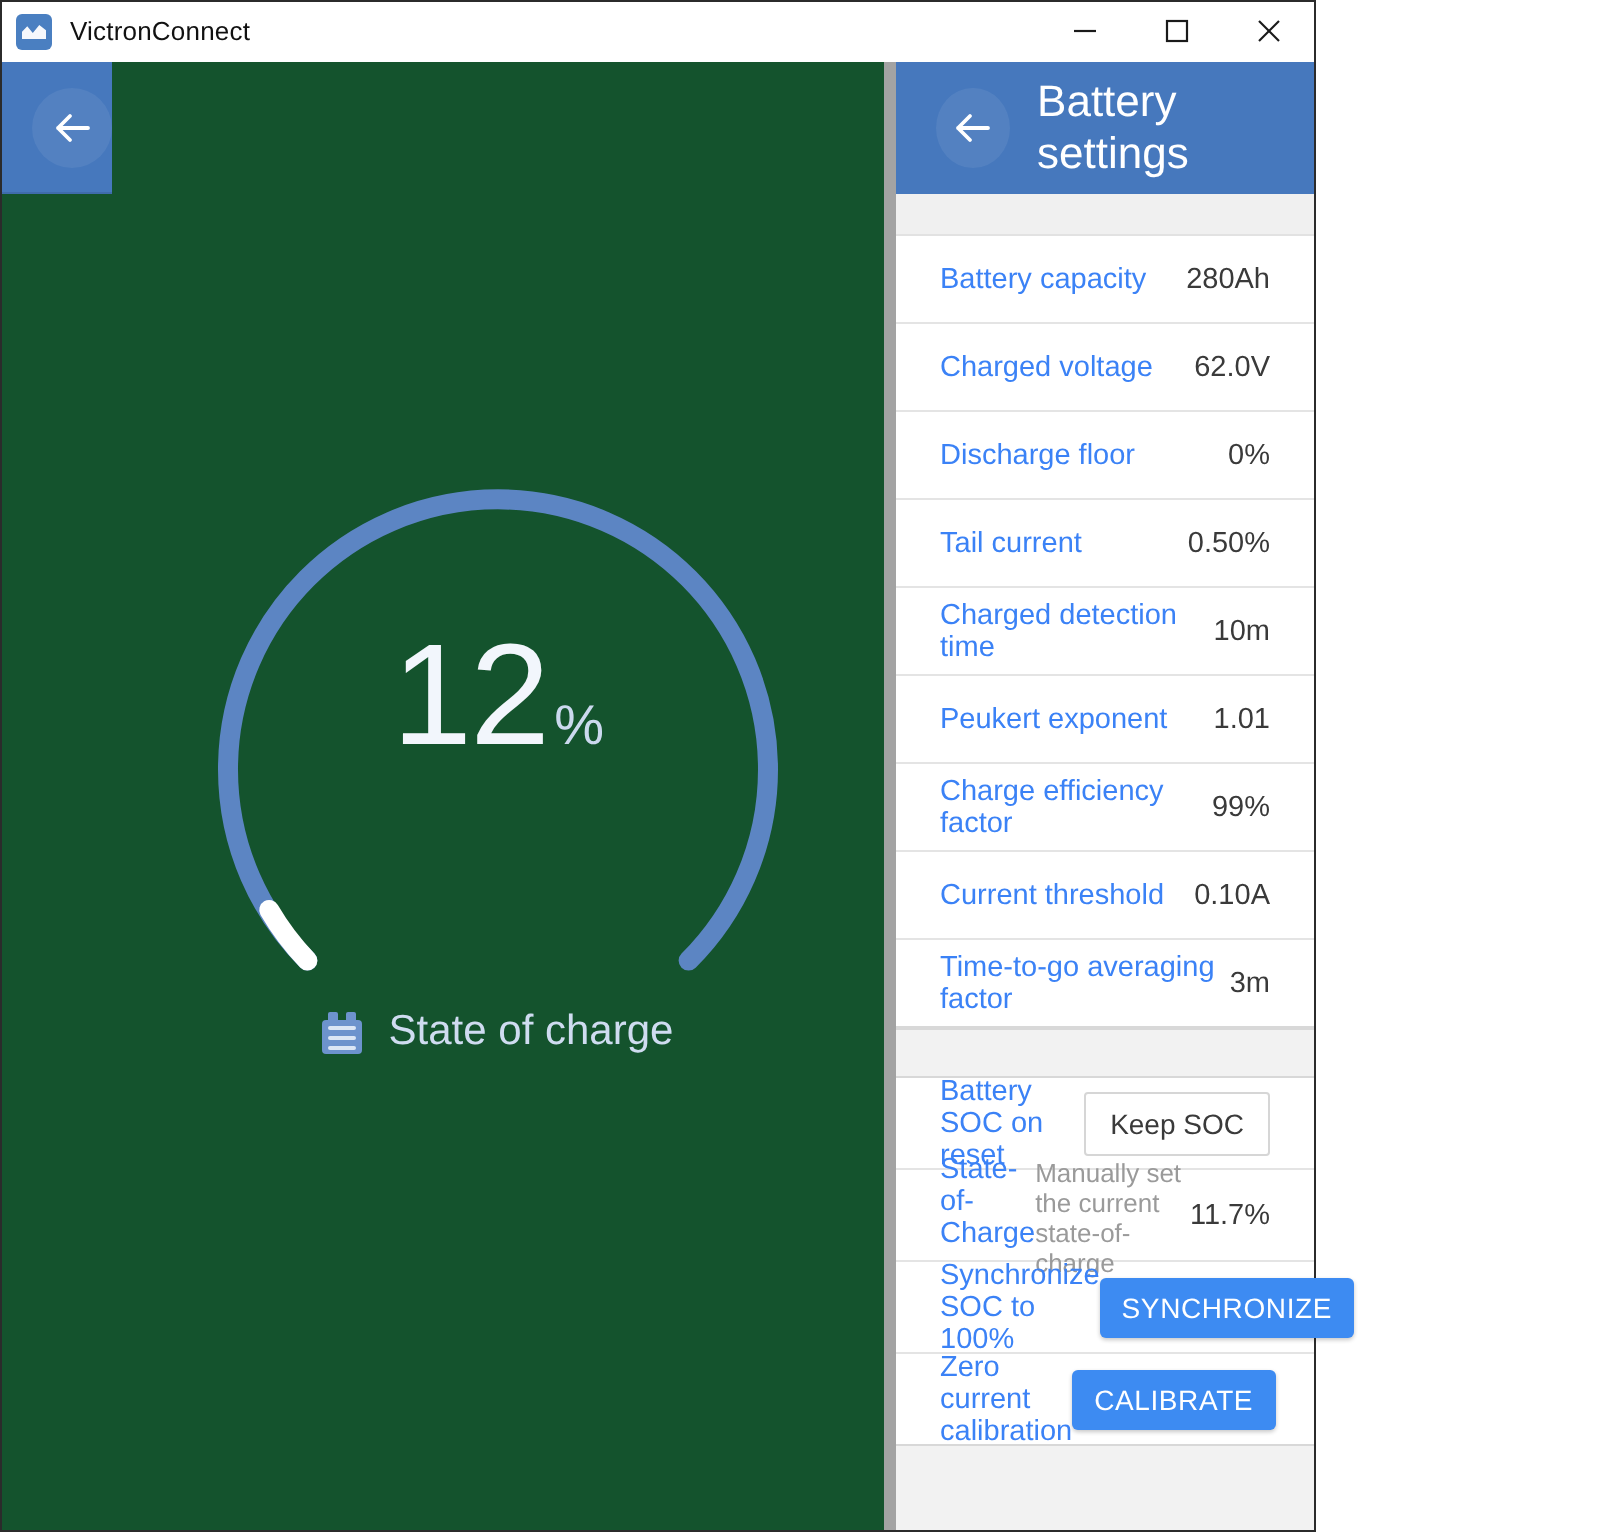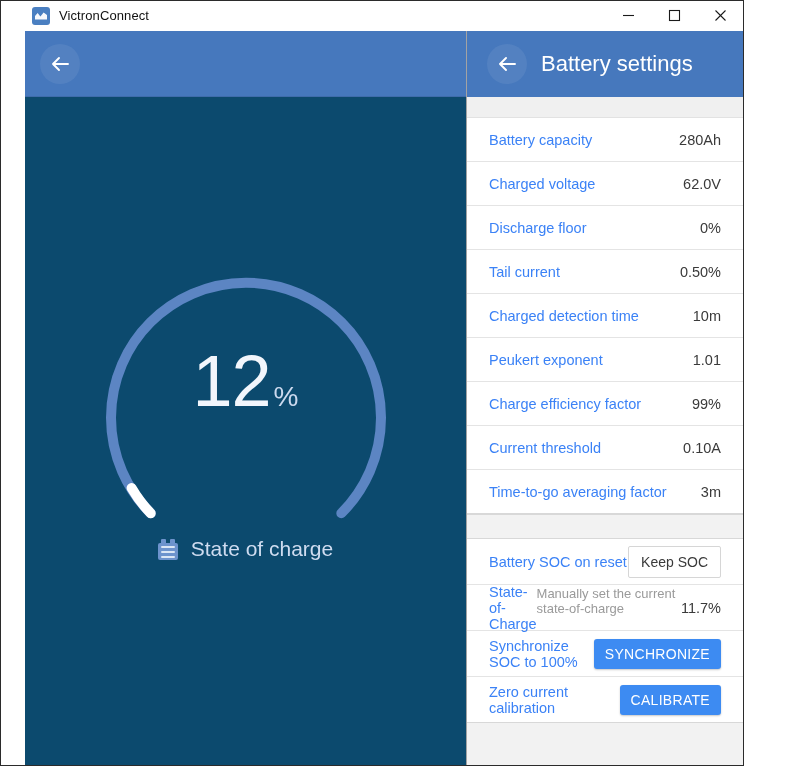--- a/index.html
+++ b/index.html
@@ -3,25 +3,24 @@
 <meta charset="utf-8">
 <style>
   * { box-sizing: border-box; margin: 0; padding: 0; }
   html, body {
     width: 802px; height: 766px;
     font-family: "Liberation Sans", sans-serif;
     background: #ffffff;
     overflow: hidden;
   }
   .window {
-    width: 744px; height: 766px;
+    width: 658px; height: 766px;
     border: 1px solid #2b2b2b;
     display: flex; flex-direction: column;
     background: #ffffff;
-    padding-left: 24px;
   }
 
   
   .titlebar {
     height: 30px; min-height: 30px;
     background: #ffffff;
     display: flex; align-items: center;
     border-bottom: 1px solid #ffffff;
     position: relative;
   }
@@ -49,22 +48,22 @@
     color: #1a1a1a;
   }
   .winbtn svg { display: block; }
 
   
   .body { flex: 1; display: flex; min-height: 0; }
 
   
   .left {
     width: 441px; min-width: 441px;
-    display: flex; flex-direction: column;
-    background: #0c4a6e;
+    display: flex; 
+    background: #14532d;
     text-align: center;
   }
   .left-header {
     height: 66px; min-height: 66px;
     background: #4678bd;
     display: flex; align-items: center;
     border-bottom: 1px solid #3f6cab;
   }
   .back-circle {
     width: 40px; height: 40px; margin-left: 15px;
@@ -122,21 +121,21 @@
   .batt-icon .bar.b2 { top: 12px; }
   .batt-icon .bar.b3 { top: 17px; }
   .gauge-label {
     font-size: 21px; color: #cfdcf0; font-weight: 400;
   }
 
   
   .right {
     flex: 1; display: flex; flex-direction: column;
     background: #f2f2f2; min-width: 0;
-    border-left: 1px solid #a3a3a3;
+    border-left: 6px solid #a3a3a3;
   }
   .right-header {
     height: 66px; min-height: 66px;
     background: #4678bd;
     display: flex; align-items: center;
     padding-left: 20px;
   }
   .right-header .back-circle { margin-left: 0; }
   .right-title {
     font-size: 22px; color: #ffffff; margin-left: 14px;

